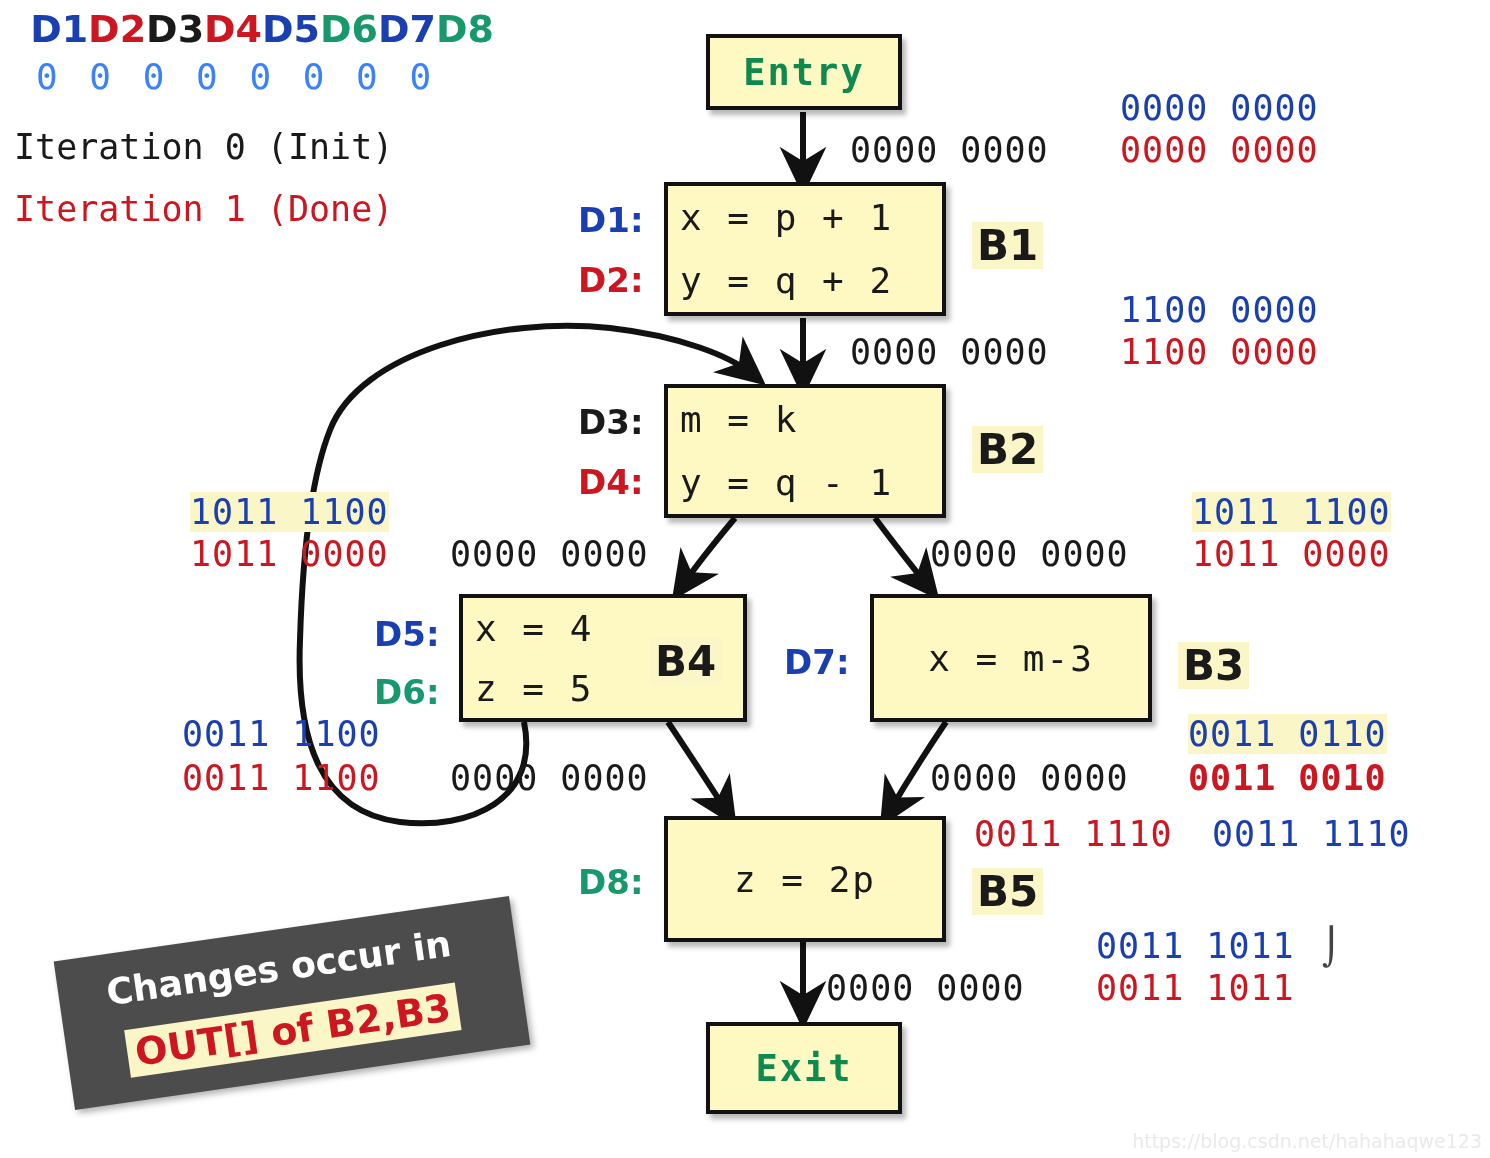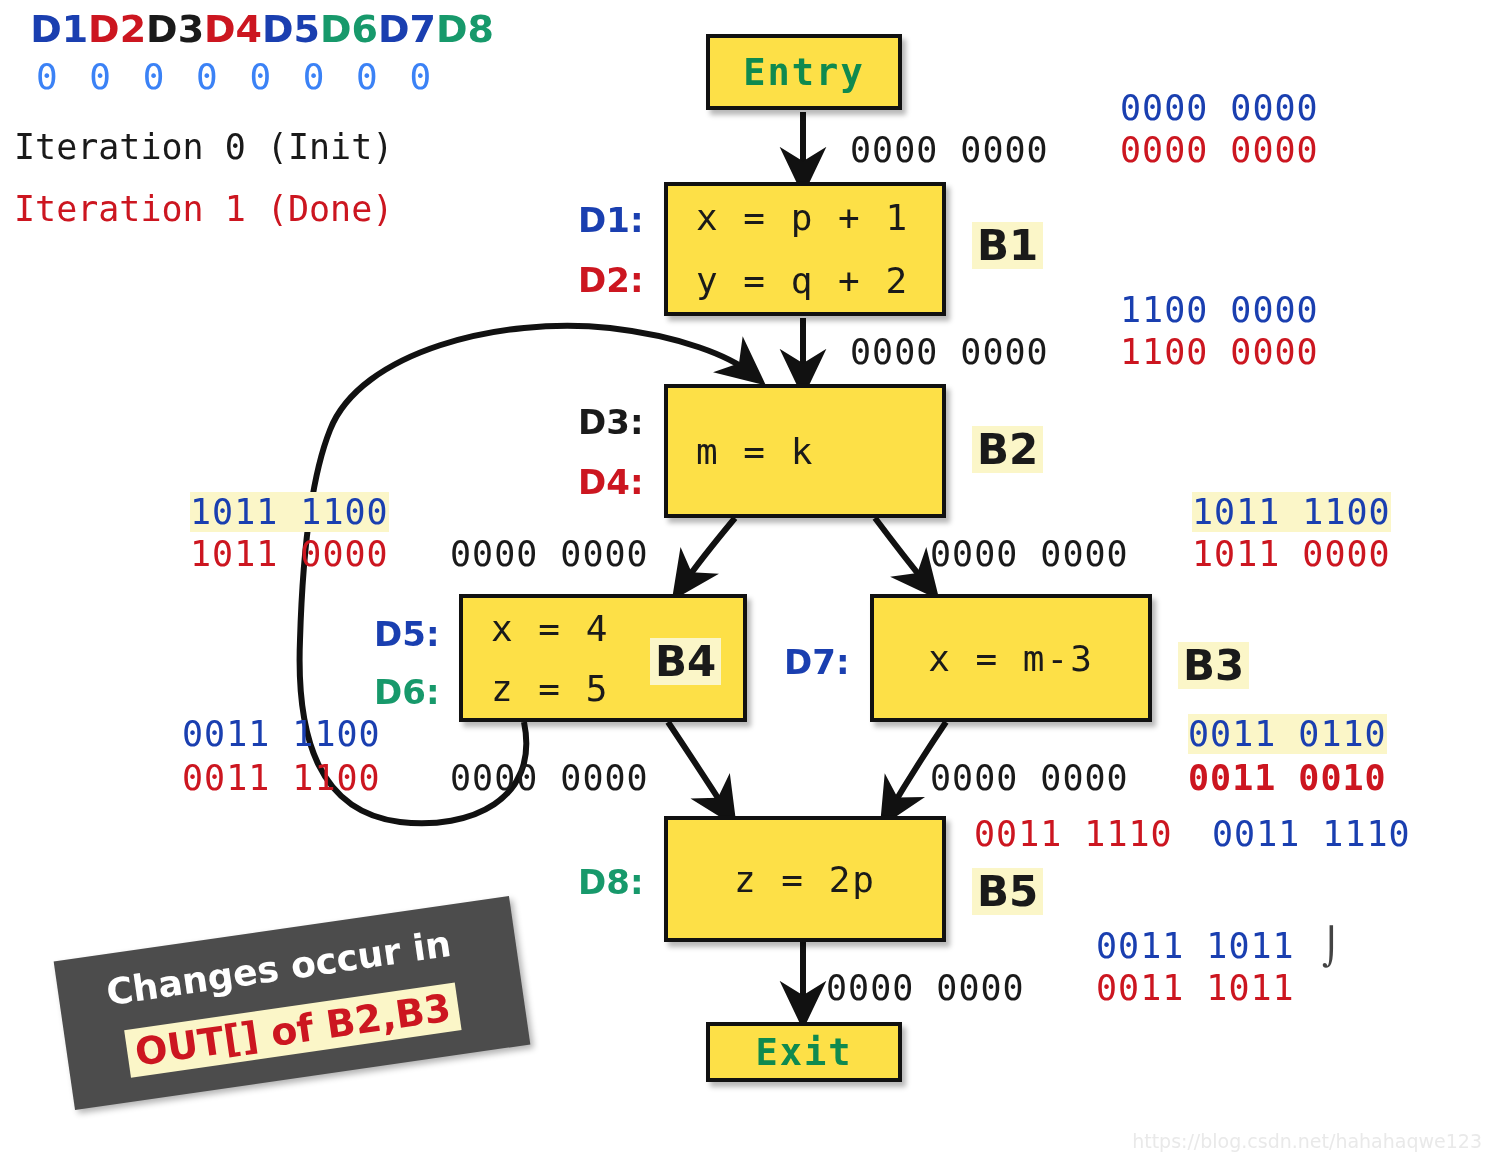--- a/index.html
+++ b/index.html
@@ -50,21 +50,21 @@
   }
   .iter0 { color: #1a1a1a; }
   .iter1 { color: #cc1620; }
   .iter2 { color: #1a3fb0; background: #d6e6f5; padding: 2px 8px 2px 4px; }
 
   
   .node {
     position: absolute;
     box-sizing: border-box;
     border: 4px solid #111111;
-    background: #fde047;
+    background: #fef9c3;
     box-shadow: 4px 5px 5px rgba(0,0,0,0.28);
     display: flex;
     align-items: center;
     justify-content: center;
     font-family: "DejaVu Sans Mono", monospace;
   }
   .terminal-label {
     color: #0f8a4f;
     font-size: 37px;
     font-weight: bold;
@@ -74,21 +74,21 @@
     font-family: "DejaVu Sans Mono", monospace;
     font-size: 36px;
     color: #1a1a1a;
     letter-spacing: 2px;
     white-space: nowrap;
   }
   .node.stacked {
     flex-direction: column;
     justify-content: space-around;
     align-items: flex-start;
-    padding-left: 28px;
+    padding-left: 12px;
   }
   .node.single { justify-content: center; }
 
   
   .deflabel {
     position: absolute;
     font-family: "DejaVu Sans", sans-serif;
     font-size: 34px;
     font-weight: 600;
     white-space: nowrap;
@@ -230,20 +230,21 @@
   <div class="node stacked" style="left:664px; top:182px; width:282px; height:134px;">
     <span class="stmt">x = p + 1</span>
     <span class="stmt">y = q + 2</span>
   </div>
   <div class="deflabel c-blue" style="left:578px; top:200px;"><span>D1</span>:</div>
   <div class="deflabel c-red" style="left:578px; top:260px;"><span>D2</span>:</div>
   <div class="badge" style="left:972px; top:222px;">B1</div>
 
   <div class="node stacked" style="left:664px; top:384px; width:282px; height:134px;">
     <span class="stmt">m = k</span>
+    <span class="stmt">y = q - 1</span>
   </div>
   <div class="deflabel c-black" style="left:578px; top:402px;"><span>D3</span>:</div>
   <div class="deflabel c-red" style="left:578px; top:462px;"><span>D4</span>:</div>
   <div class="badge" style="left:972px; top:426px;">B2</div>
 
   <div class="node stacked" style="left:459px; top:594px; width:288px; height:128px;">
     <span class="stmt">x = 4</span>
     <span class="stmt">z = 5</span>
   </div>
   <div class="deflabel c-blue" style="left:374px; top:614px;"><span>D5</span>:</div>
@@ -255,21 +256,21 @@
   </div>
   <div class="deflabel c-blue" style="left:784px; top:642px;"><span>D7</span>:</div>
   <div class="badge" style="left:1178px; top:642px;">B3</div>
 
   <div class="node single" style="left:664px; top:816px; width:282px; height:126px;">
     <span class="stmt">z = 2p</span>
   </div>
   <div class="deflabel c-green" style="left:578px; top:862px;"><span>D8</span>:</div>
   <div class="badge" style="left:972px; top:868px;">B5</div>
 
-  <div class="node single" style="left:706px; top:1022px; width:196px; height:60px;">
+  <div class="node single" style="left:706px; top:1022px; width:196px; height:92px;">
     <span class="terminal-label">Exit</span>
   </div>
 
   <div class="bits c-black" style="left:850px; top:130px;">0000 0000</div>
   <div class="bits c-blue" style="left:1120px; top:88px;">0000 0000</div>
   <div class="bits c-red" style="left:1120px; top:130px;">0000 0000</div>
 
   <div class="bits c-black" style="left:850px; top:332px;">0000 0000</div>
   <div class="bits c-blue" style="left:1120px; top:290px;">1100 0000</div>
   <div class="bits c-red" style="left:1120px; top:332px;">1100 0000</div>

